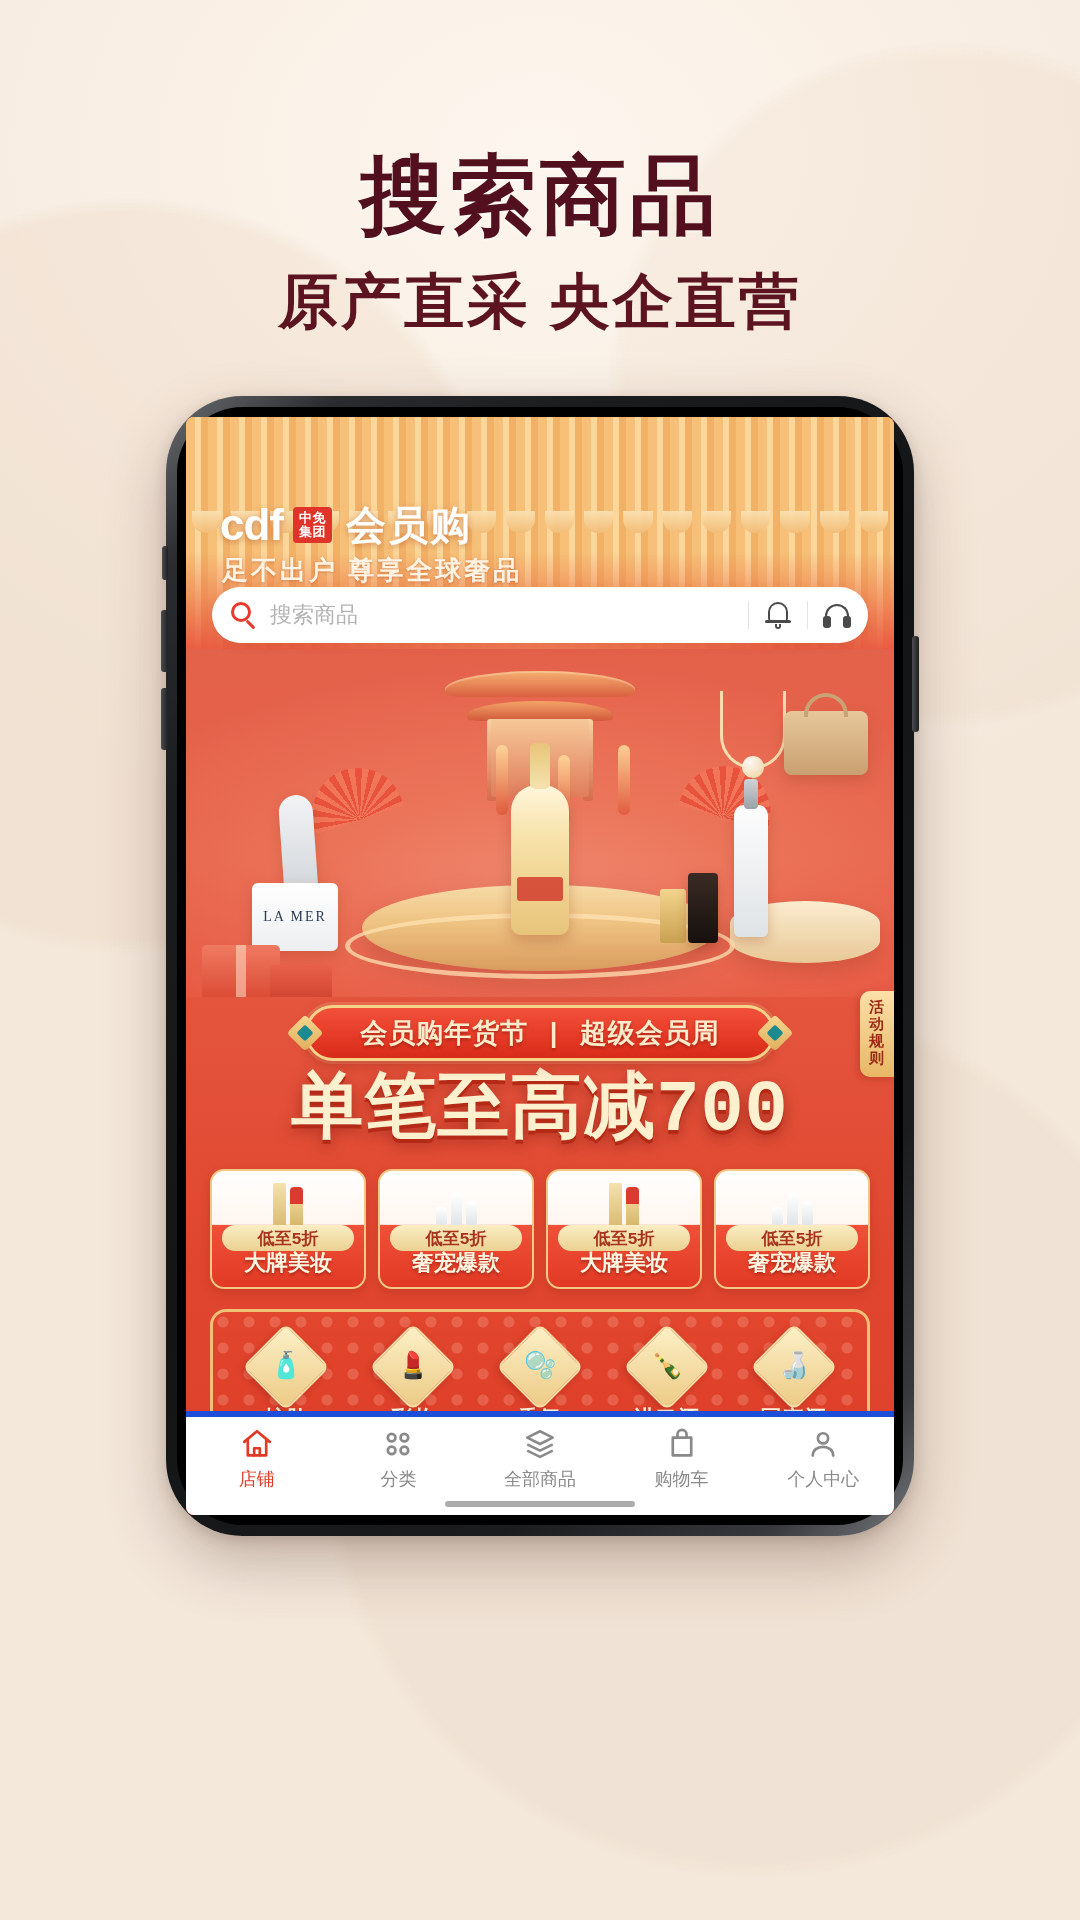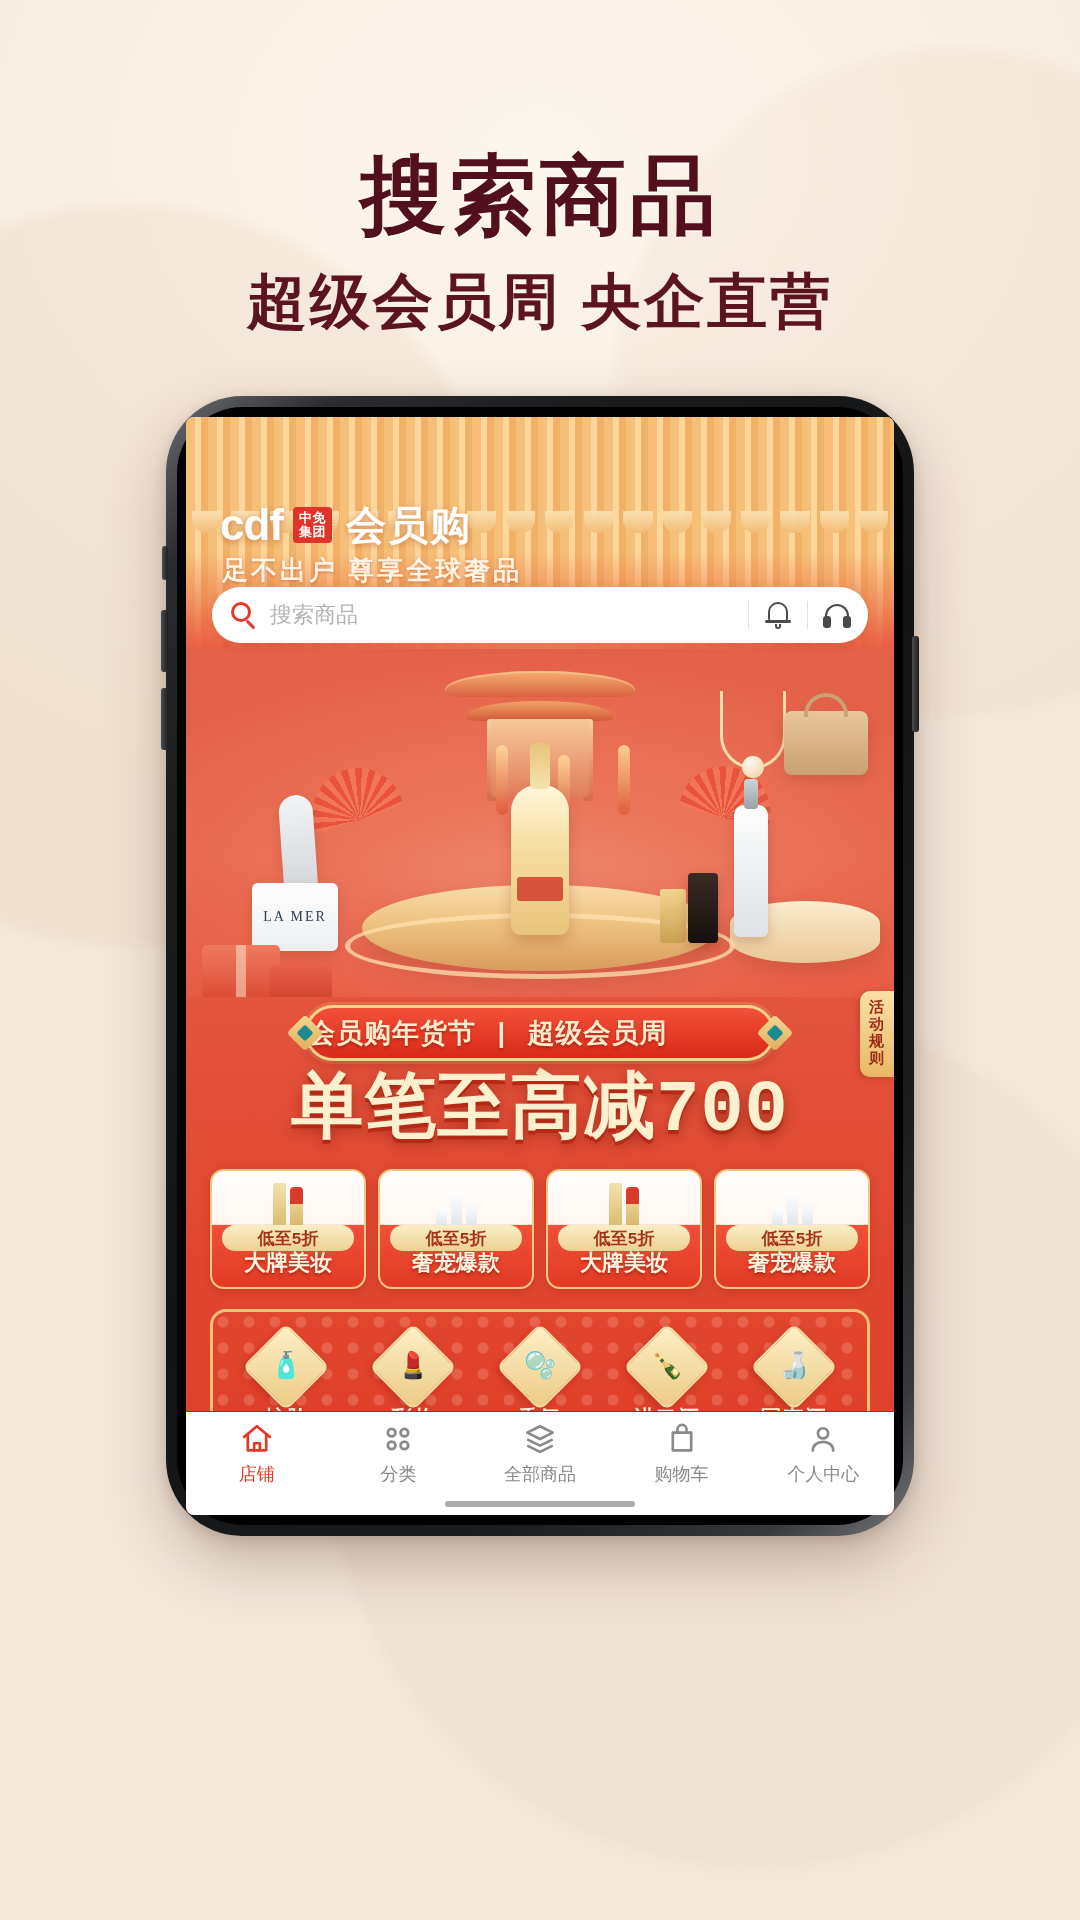--- a/index.html
+++ b/index.html
@@ -286,21 +286,21 @@
     background:linear-gradient(180deg,#fbe0a8,#e8b765);
     border-radius:10px 0 0 10px;
     color:#9c2a18; font-size:15px; font-weight:bold; line-height:17px;
     text-align:center; letter-spacing:1px;
     box-shadow:-2px 2px 6px rgba(120,30,15,.28);
   }
   #ribbon{
     position:relative; margin:0 auto; width:470px; height:56px;
     background:linear-gradient(180deg,#f3503a 0%, #d92a18 100%);
     border:3px solid #f6d28a; border-radius:30px;
-    display:flex; align-items:center; 
+    display:flex; align-items:center; justify-content:center;
     box-shadow:0 4px 12px rgba(130,25,10,.35), 0 0 0 3px rgba(255,220,160,.22);
   }
   #ribbon-text{
     font-size:27px; font-weight:bold; color:#fdeccb; letter-spacing:1px; white-space:nowrap;
     text-shadow:0 2px 3px rgba(120,20,10,.5);
   }
   .rib-dia{ position:absolute; top:50%; width:26px; height:26px; transform:translateY(-50%) rotate(45deg);
     background:linear-gradient(135deg,#f7d68f,#e0ae5c); border-radius:4px; }
   .rib-dia::after{ content:""; position:absolute; inset:7px; background:#1d8a8f; border-radius:2px; }
   #rib-l{ left:-16px; } #rib-r{ right:-16px; }
@@ -359,41 +359,41 @@
     display:flex; align-items:center; justify-content:center;
     box-shadow:0 3px 7px rgba(120,25,12,.28);
   }
   .dia > .g{ transform:rotate(-45deg); font-size:26px; line-height:1; }
   .cat-label{ font-size:21px; font-weight:bold; color:#fff3dd; letter-spacing:1px;
     text-shadow:0 1px 2px rgba(120,20,10,.5); }
 
   
   #tabbar{
     position:absolute; left:0; right:0; bottom:0; height:104px;
-    background:#ffffff; border-top:1px solid #1d4ed8;
+    background:#ffffff; border-top:6px solid #1d4ed8;
     display:flex; align-items:flex-start; padding-top:10px;
   }
   .tab{ flex:1; display:flex; flex-direction:column; align-items:center; gap:6px; }
   .tab svg{ display:block; }
   .tab-label{ font-size:18px; color:#8a8a8a; }
   .tab.active .tab-label{ color:#e03a26; }
 
   #homebar{
     position:absolute; left:50%; bottom:8px; transform:translateX(-50%);
     width:190px; height:6px; background:#111; border-radius:3px; opacity:.35;
   }
 </style>
 </head>
 <body>
 
 <div id="bg"></div>
 
 <div id="hero">
   <div id="hero-title">搜索商品</div>
-  <div id="hero-sub">超级会员周 央企直营</div>
+  <div id="hero-sub">原产直采 央企直营</div>
 </div>
 
 <div id="phone">
   <div class="btn-side" id="btn-mute"></div>
   <div class="btn-side" id="btn-volup"></div>
   <div class="btn-side" id="btn-voldn"></div>
   <div class="btn-side" id="btn-power"></div>
 
   <div id="phone-inner">
     <div id="screen">

